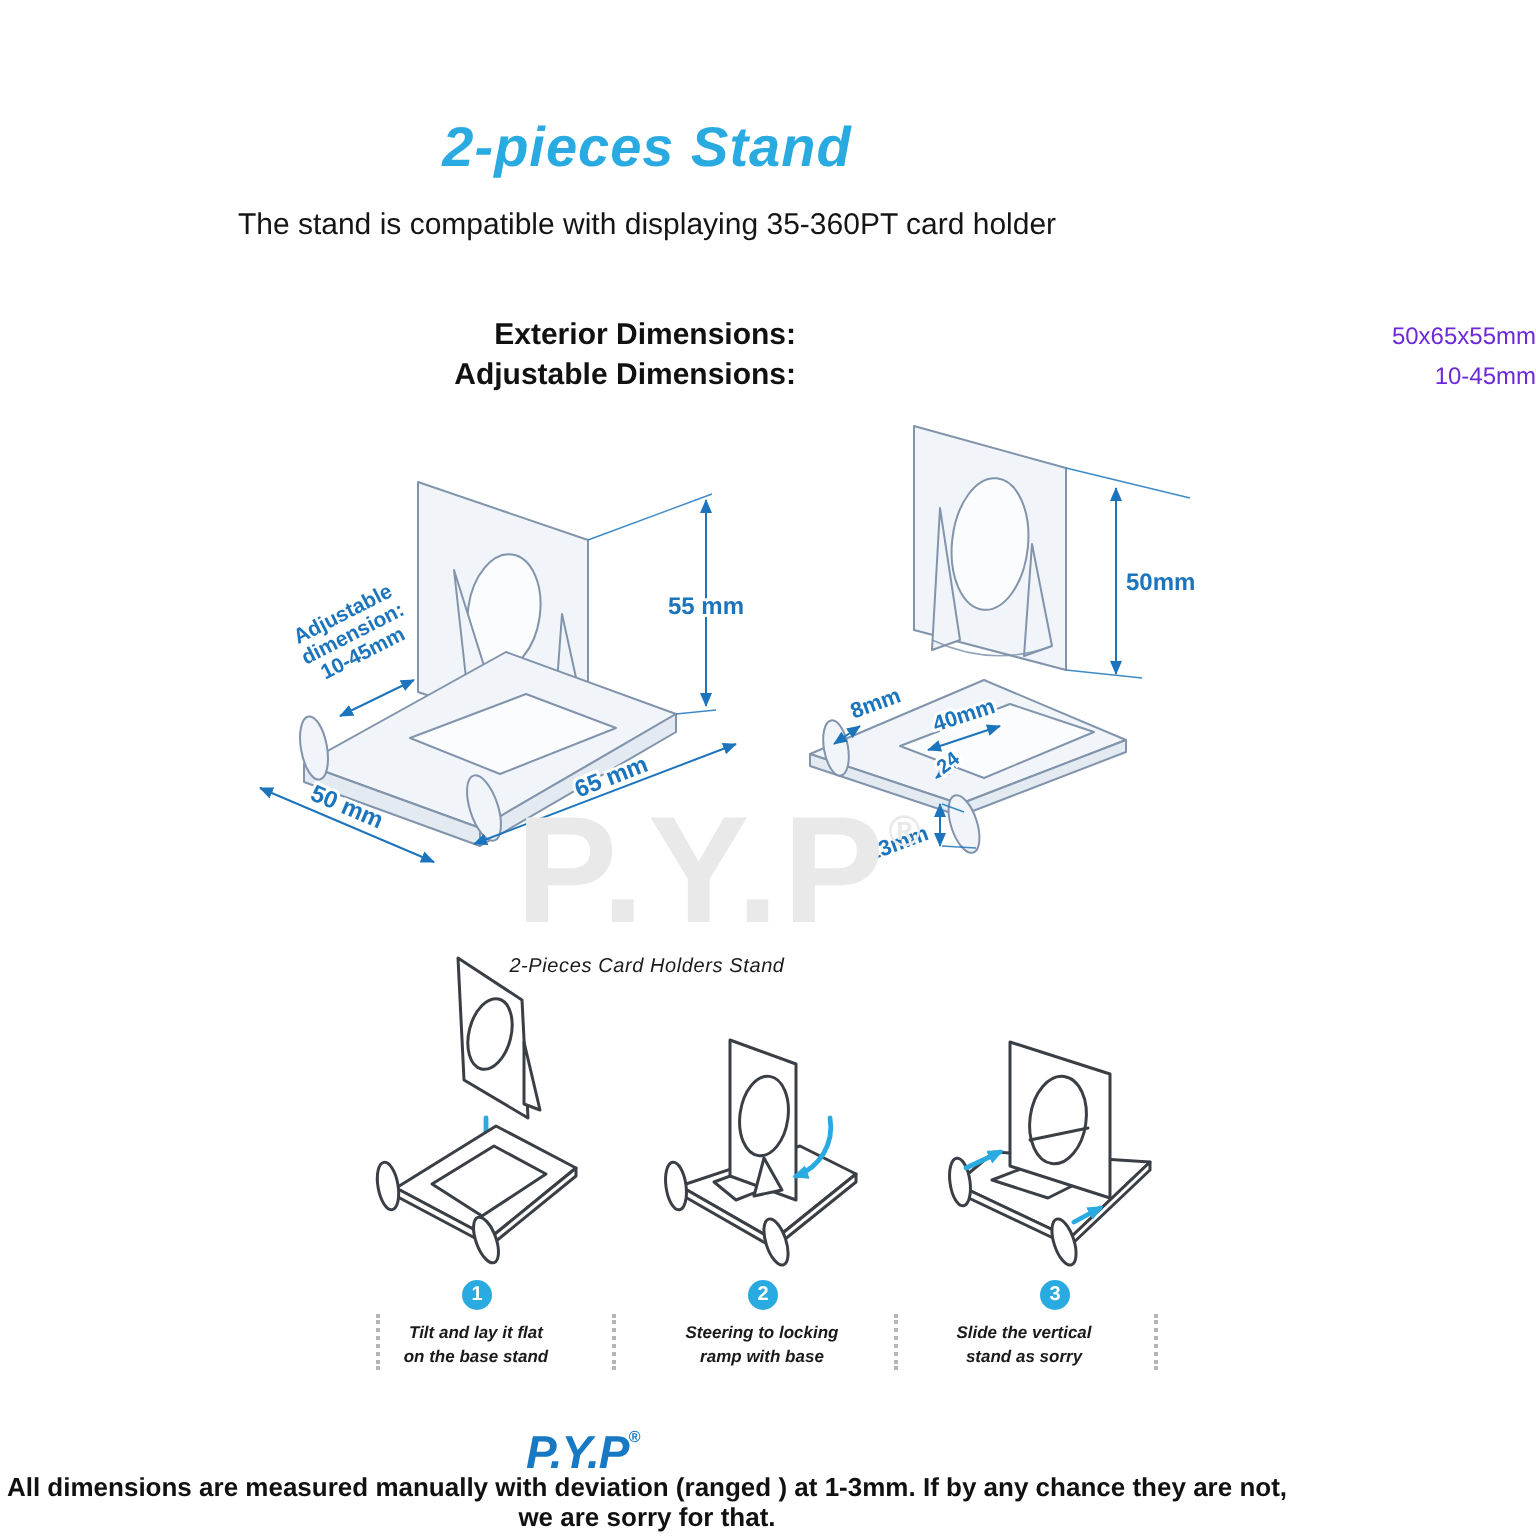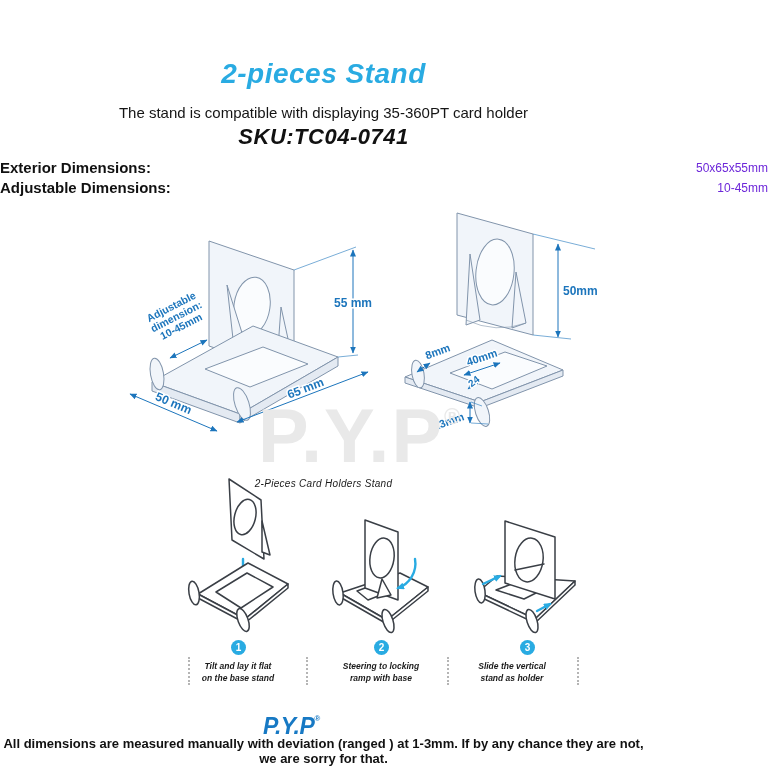--- a/index.html
+++ b/index.html
@@ -6,21 +6,21 @@
   .page{position:relative;width:768px;height:768px;background:#fff;overflow:hidden;
         font-family:"Liberation Sans",sans-serif;color:#1a1a1a;}
   .ctr{position:absolute;left:0;width:647px;text-align:center;}
 
   .title{top:58px;font-size:28px;font-weight:bold;font-style:italic;color:#29ABE2;letter-spacing:.5px;}
   .subtitle{top:104px;font-size:15px;color:#151515;}
   .sku{top:124px;font-size:22px;font-weight:bold;font-style:italic;color:#111;letter-spacing:.5px;}
 
   .specs{position:absolute;top:158px;left:0;width:768px;}
   .spec-row{display:grid;grid-template-columns:398px 1fr;column-gap:6px;line-height:20px;}
-  .spec-label{font-weight:bold;font-size:15px;color:#111;}
+  .spec-label{text-align:right;font-weight:bold;font-size:15px;color:#111;}
   .spec-value{text-align:right;font-size:12px;color:#6d28d9;}
 
   svg{position:absolute;overflow:visible;}
   .svg-assembled{left:115px;top:206px;}
   .svg-exploded{left:398px;top:202px;}
   .svg-step1{left:170px;top:471px;z-index:2;}
   .svg-step2{left:322px;top:487px;z-index:2;}
   .svg-step3{left:462px;top:499px;z-index:2;}
 
   .acr{fill:#F1F5FA;stroke:#8194AB;stroke-width:1;stroke-linejoin:round;}
@@ -56,21 +56,20 @@
   .taglines{position:absolute;left:323px;top:718px;font-size:8.5px;font-style:italic;
             color:#BDBDBD;line-height:1.35;text-align:left;}
 </style>
 </head>
 <body>
 
 <div class="page">
 
   <div class="ctr title">2-pieces Stand</div>
   <div class="ctr subtitle">The stand is compatible with displaying 35-360PT card holder</div>
-  <div class="ctr sku">SKU:TC04-0741</div>
 
   <div class="specs">
     <div class="spec-row">
       <span class="spec-label">Exterior Dimensions:</span>
       <span class="spec-value">50x65x55mm</span>
     </div>
     <div class="spec-row">
       <span class="spec-label">Adjustable Dimensions:</span>
       <span class="spec-value">10-45mm</span>
     </div>
@@ -222,20 +221,20 @@
   <div class="step-caption" style="left:311px;">
     <span>Steering to locking</span><br>
     <span>ramp with base</span>
   </div>
   <div class="step-caption" style="left:168px;">
     <span>Tilt and lay it flat</span><br>
     <span>on the base stand</span>
   </div>
   <div class="step-caption" style="left:442px;">
     <span>Slide the vertical</span><br>
-    <span>stand as holder</span>
+    <span>stand as sorry</span>
   </div>
 
   <div class="ctr disclaimer">All dimensions are measured manually with deviation (ranged ) at 1-3mm. If by any chance they are not, we are sorry for that.</div>
 
   <div class="footer-logo"><span>P.Y.P</span><span class="logo-reg">®</span></div>
 
 </div>
 
 </body></html>

